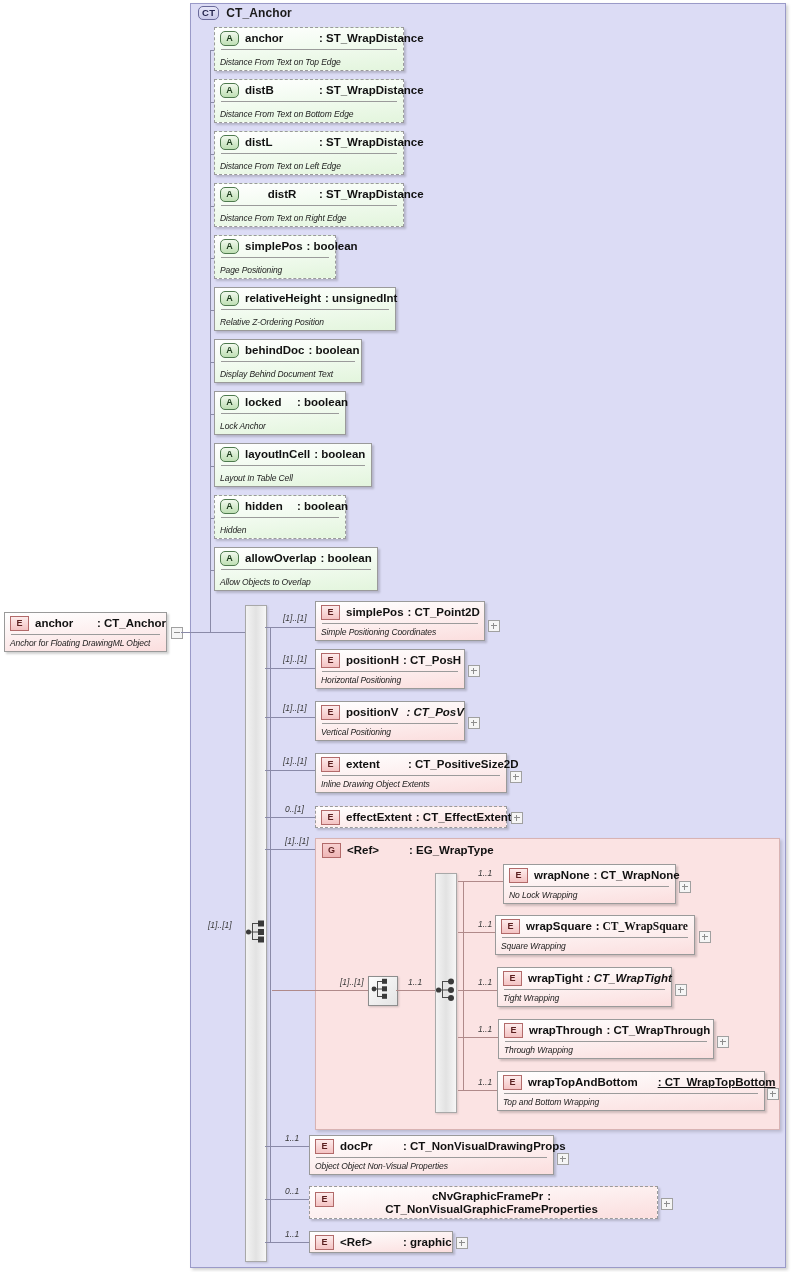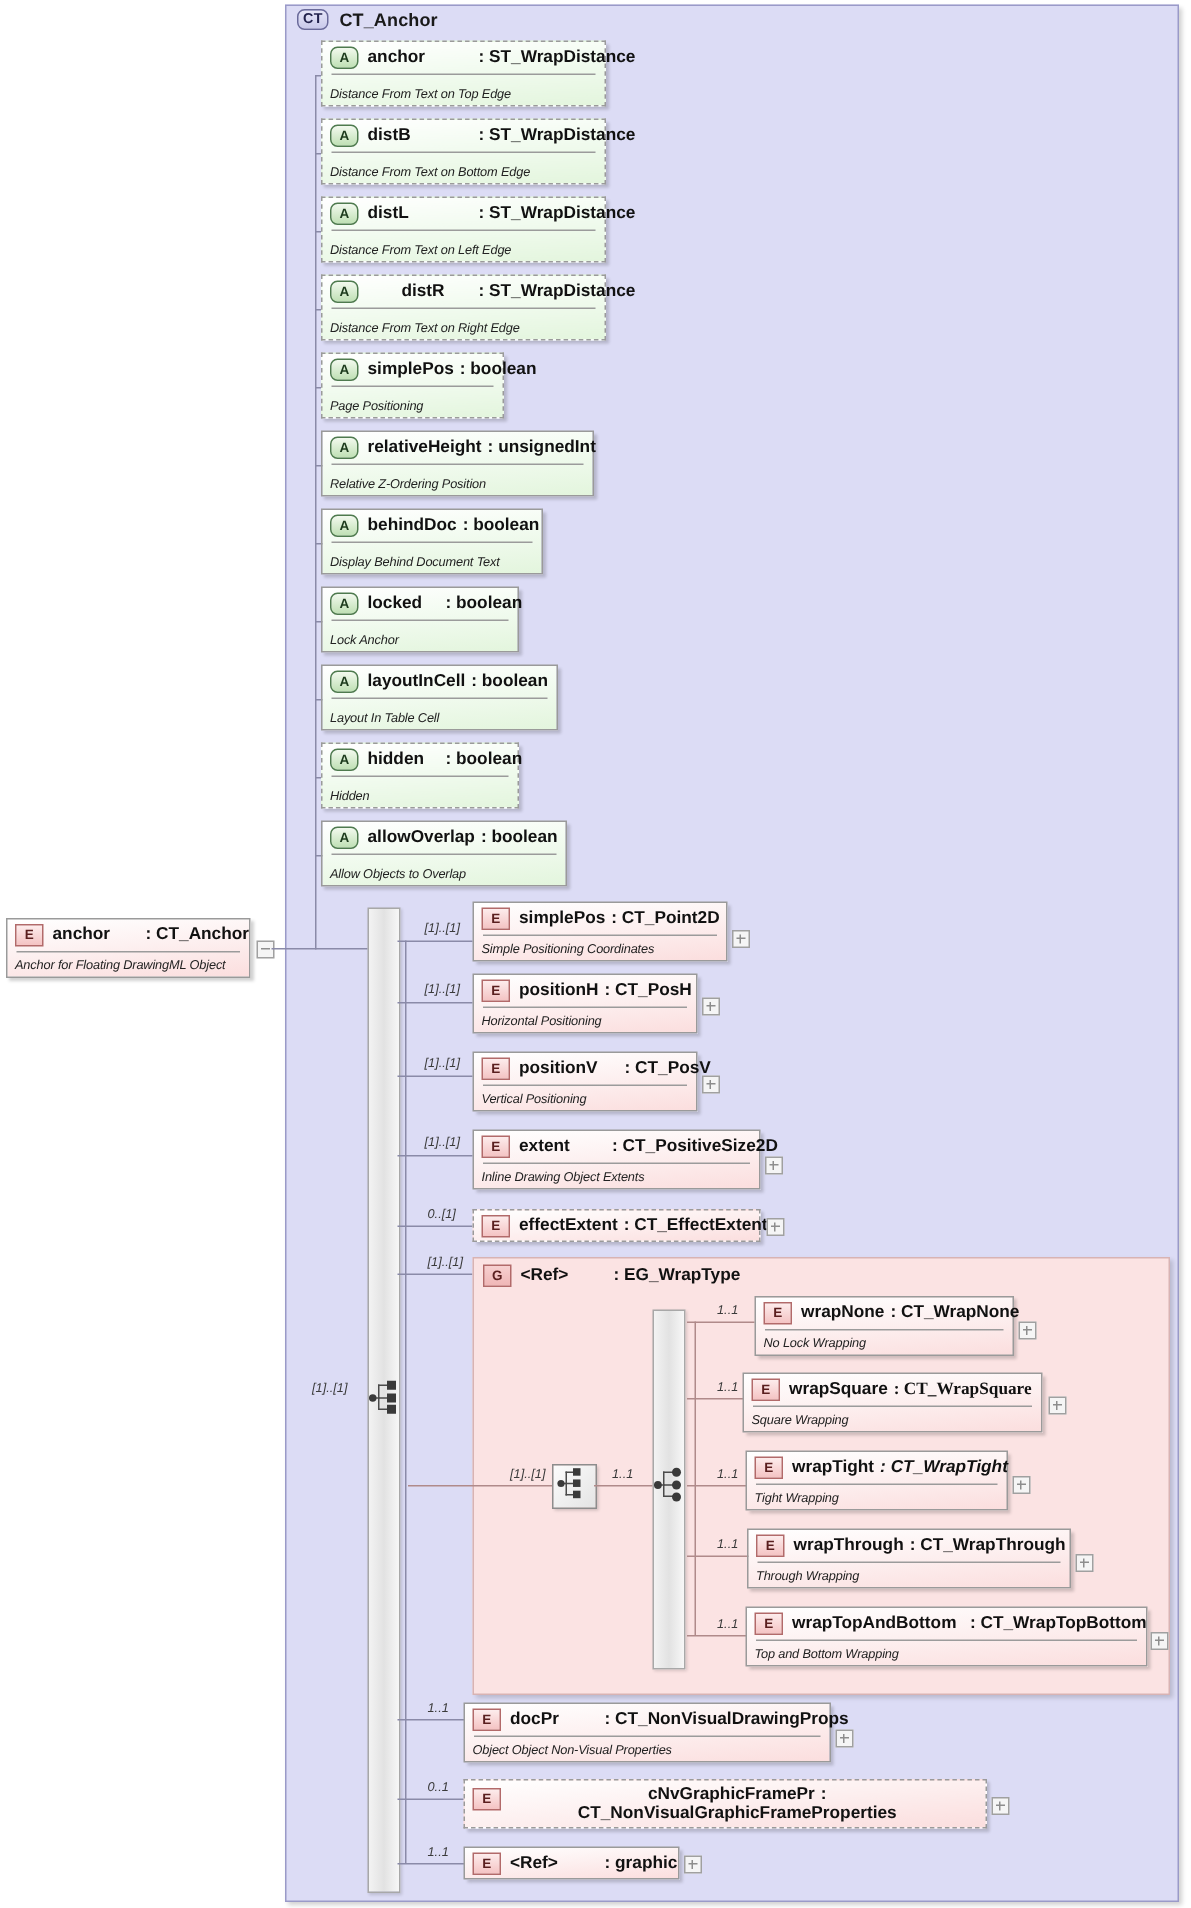--- a/index.html
+++ b/index.html
@@ -380,21 +380,21 @@
     <div class="ndesc">Horizontal Positioning</div>
   </div>
   <div class="plusbox" style="left:468px;top:665px;"></div>
 
   <div class="hline" style="left:265px;top:717px;width:50px;"></div>
   <div class="card" style="left:283px;top:703px;">[1]..[1]</div>
   <div class="abs node elem-node" style="left:315px;top:701px;width:150px;height:40px;">
     <div class="ntitle">
       <span class="badge">E</span>
       <span>positionV</span>
-      <span style="margin-left:18px;">: CT_PosV</span>
+      <span style="margin-left:8px;font-style:italic;">: CT_PosV</span>
     </div>
     <div class="sep"></div>
     <div class="ndesc">Vertical Positioning</div>
   </div>
   <div class="plusbox" style="left:468px;top:717px;"></div>
 
   <div class="hline" style="left:265px;top:770px;width:50px;"></div>
   <div class="card" style="left:283px;top:756px;">[1]..[1]</div>
   <div class="abs node elem-node" style="left:315px;top:753px;width:192px;height:40px;">
     <div class="ntitle">
@@ -515,21 +515,21 @@
     <div class="ndesc">Through Wrapping</div>
   </div>
   <div class="plusbox" style="left:717px;top:1036px;"></div>
 
   <div class="hline pink" style="left:458px;top:1090px;width:45px;"></div>
   <div class="card" style="left:478px;top:1077px;">1..1</div>
   <div class="abs node elem-node" style="left:497px;top:1071px;width:268px;height:40px;">
     <div class="ntitle">
       <span class="badge">E</span>
       <span>wrapTopAndBottom</span>
-      <span style="margin-left:9px;">: CT_WrapTopBottom</span>
+      <span style="margin-left:20px;text-decoration:underline;">: CT_WrapTopBottom</span>
     </div>
     <div class="sep"></div>
     <div class="ndesc">Top and Bottom Wrapping</div>
   </div>
   <div class="plusbox" style="left:767px;top:1088px;"></div>
 
   <div class="hline" style="left:265px;top:1146px;width:50px;"></div>
   <div class="card" style="left:285px;top:1133px;">1..1</div>
   <div class="abs node elem-node" style="left:309px;top:1135px;width:245px;height:40px;">
     <div class="ntitle">

